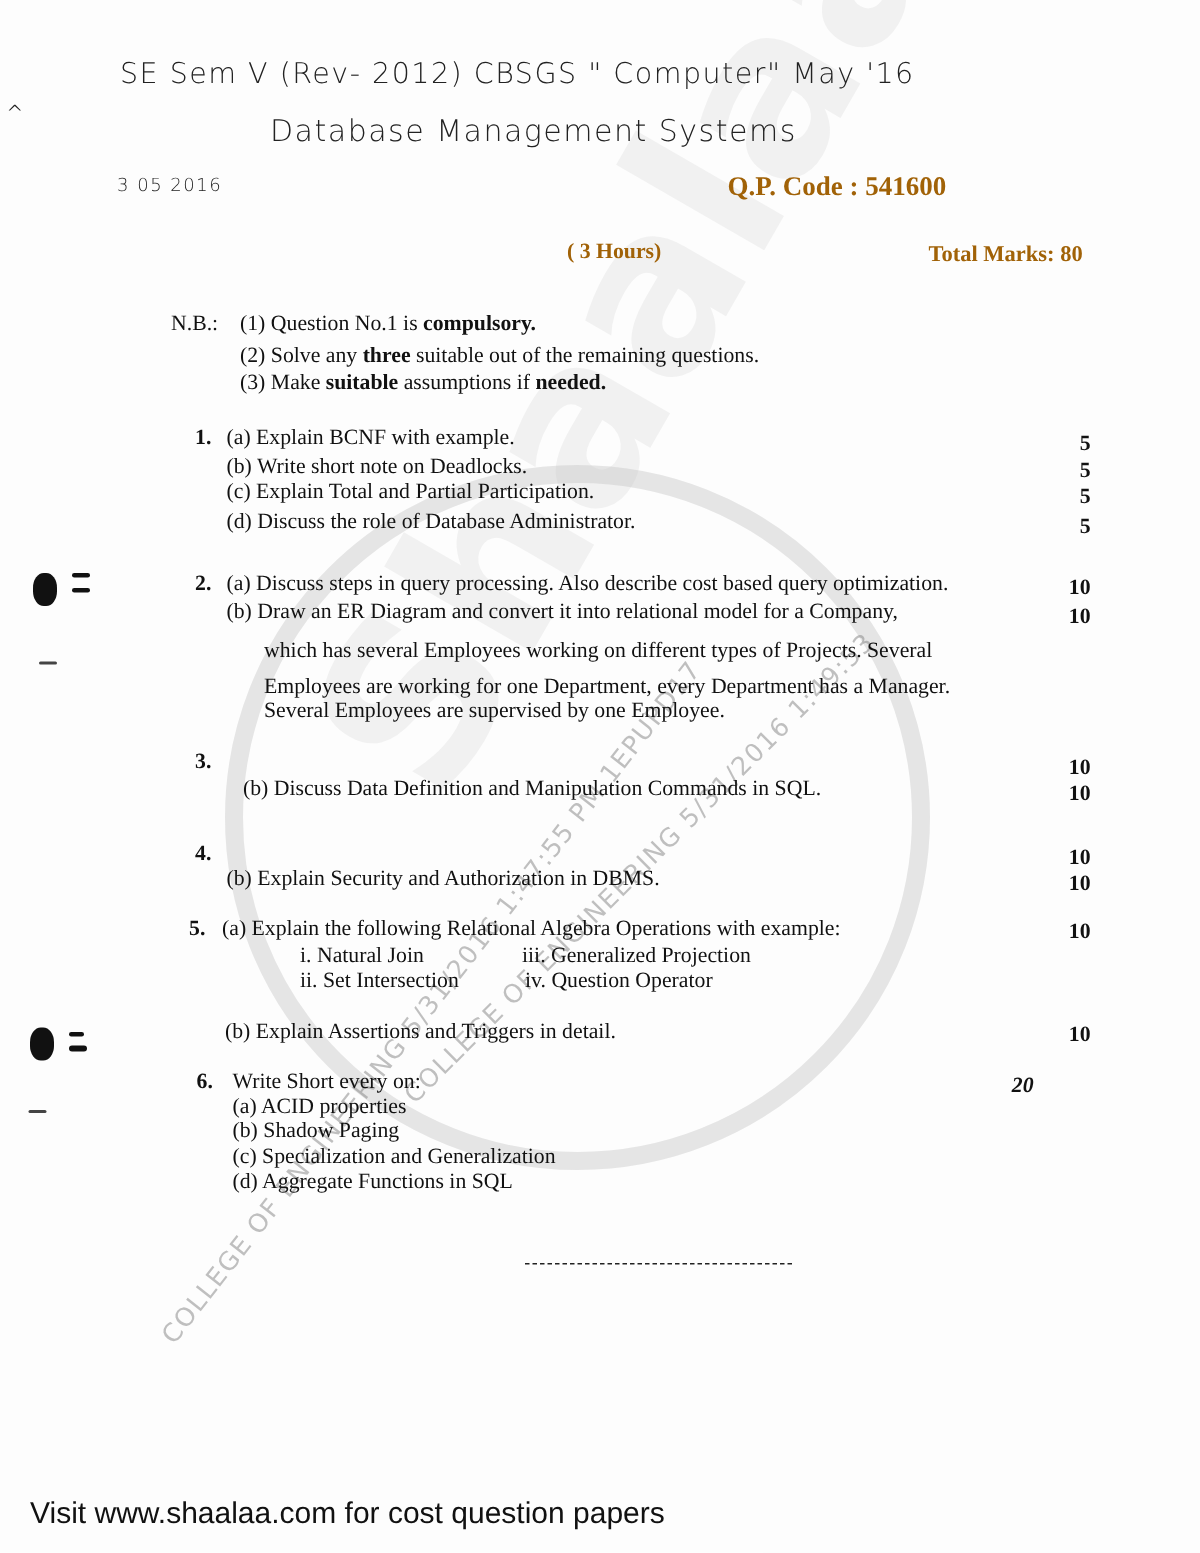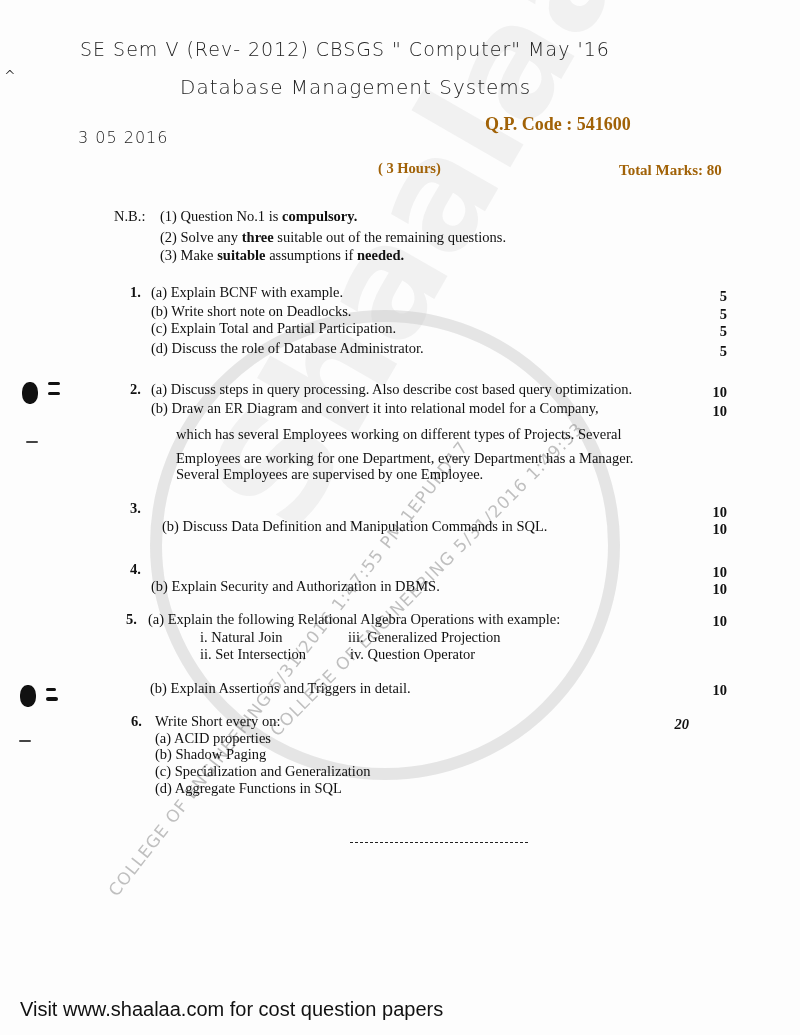--- a/index.html
+++ b/index.html
@@ -23,21 +23,21 @@
 
 <div class="page">
 
   <div class="wm-circle"></div>
   <div class="wm-big">Shaalaa</div>
   <div class="wm-diag" style="left:280px; top:720px; transform: rotate(-45deg); width:700px;">COLLEGE OF ENGINEERING 5/31/2016 1:49:53</div>
   <div class="wm-diag" style="left:120px; top:880px; transform: rotate(-52deg); width:700px;">COLLEGE OF ENGINEERING 5/31/2016 1:47:55 PM 1EPUPD17</div>
 
   <div class="hand abs" style="left:80px; top:38px; font-size:19px;text-align:right;">SE Sem V   (Rev- 2012) CBSGS  " Computer"   May '16</div>
   <div class="hand abs" style="left:180px; top:75px; font-size:20px;">Database  Management  Systems</div>
-  <div class="hand abs" style="left:78px; top:128px; font-size:16px;">3  05 2016</div>
+  <div class="hand abs" style="left:78px; top:116px; font-size:12px;">3  05 2016</div>
   <div class="hand abs" style="left:4px; top:68px; font-size:14px;">^</div>
 
   <div class="abs serif bold" style="left:485px; top:114px; font-size:18px;">Q.P. Code : 541600</div>
   <div class="abs serif bold" style="left:378px; top:160px; font-size:14.5px;">( 3 Hours)</div>
   <div class="abs serif bold" style="left:619px; top:162px; font-size:15px;">Total Marks: 80</div>
 
   <div class="q-line" style="left:114px; top:208px;">N.B.:</div>
   <div class="q-line" style="left:160px; top:208px;">
     <span>(1) Question No.1 is </span><span class="bold">compulsory.</span>
   </div>

